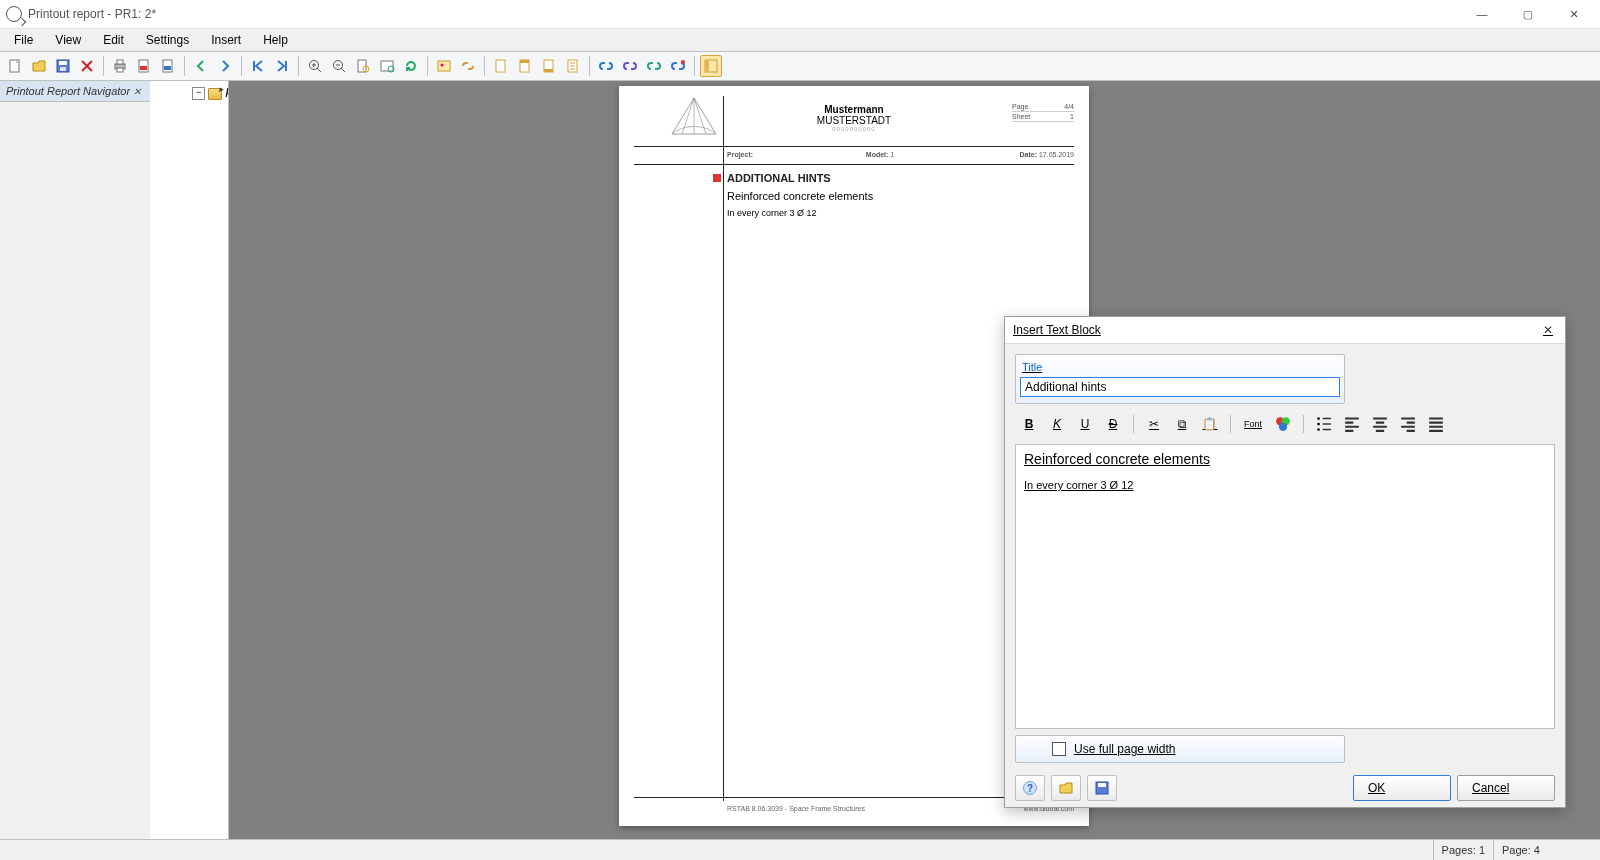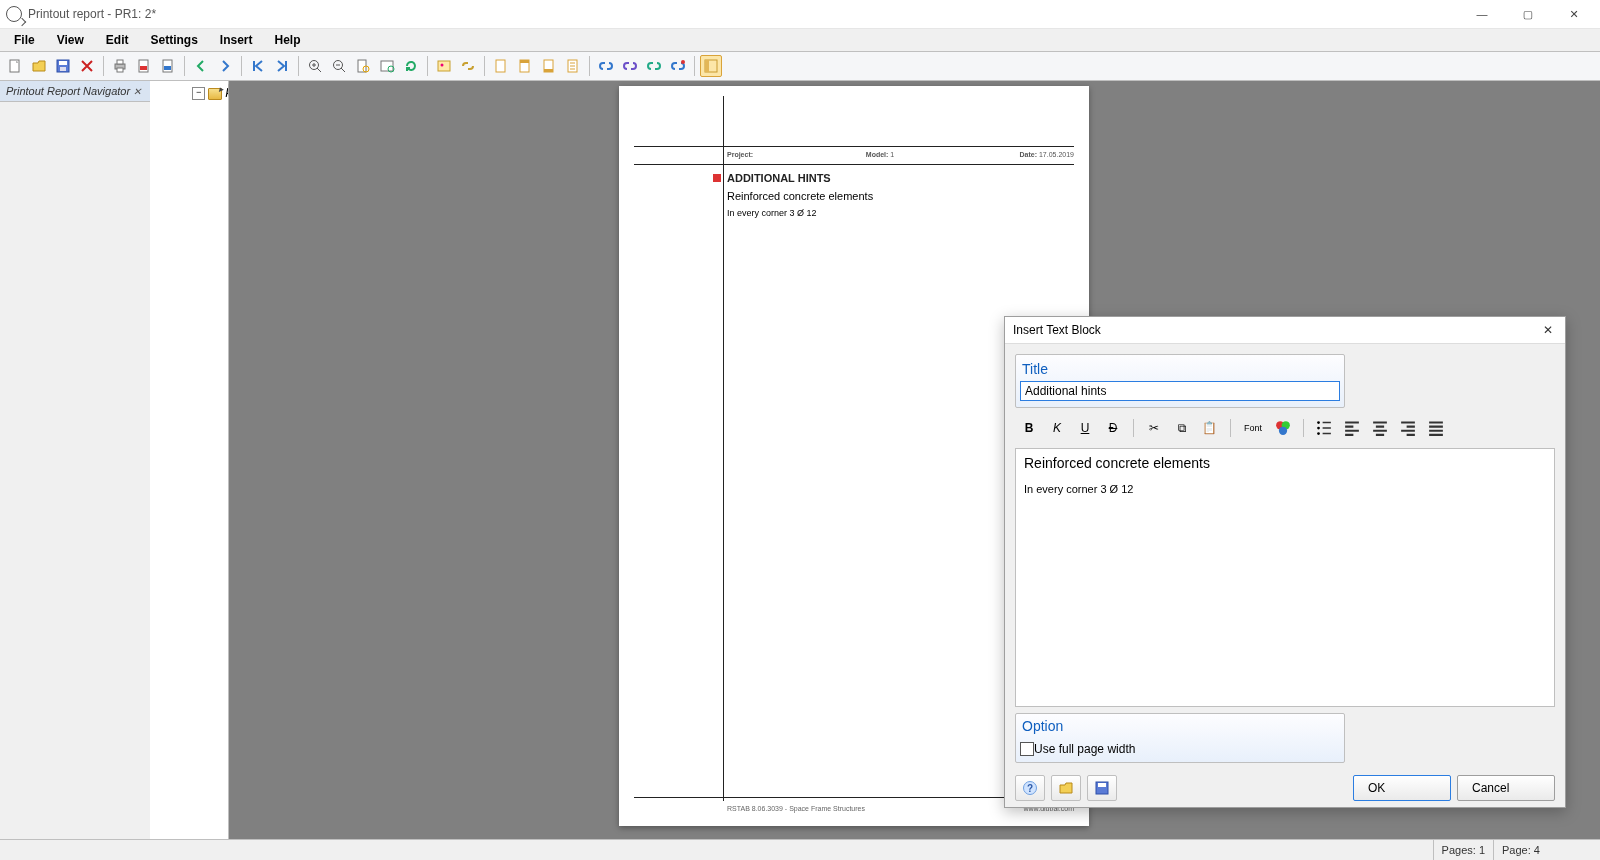--- a/index.html
+++ b/index.html
@@ -28,21 +28,21 @@
   
   .titlebar { height:28px; background:var(--bg-title); border-bottom:1px solid #e6e6e6; display:flex; align-items:center; padding:0 6px; }
   .titlebar .appicon { width:14px; height:14px; border:1.5px solid #555; border-radius:50%; margin-right:6px; position:relative;}
   .titlebar .appicon::after { content:""; position:absolute; width:5px; height:5px; border-right:1.5px solid #555; border-bottom:1.5px solid #555; transform:rotate(-45deg); bottom:-4px; right:-4px;}
   .title-text { color:#555; }
   .titlebar .winbtns { margin-left:auto; display:flex; gap:22px; padding-right:8px;}
   .winbtn { width:24px; height:18px; display:flex; align-items:center; justify-content:center; color:#444; font-size:11px;}
   
   
   .menubar { height:22px; background:var(--bg-menu); border-bottom:1px solid var(--border); display:flex; align-items:center; padding:0 4px; gap:2px;}
-  .menubar .item { padding:2px 10px;font-weight:bold; }
+  .menubar .item { padding:2px 10px; }
 
   
   .toolbar { height:28px; background:var(--bg-toolbar); border-bottom:1px solid var(--border); display:flex; align-items:center; padding:0 4px; gap:2px;}
   .tbtn { width:20px; height:20px; display:flex; align-items:center; justify-content:center; border:1px solid transparent; border-radius:2px; position:relative;}
   .tbtn svg { width:16px; height:16px; }
   .tsep { width:1px; height:20px; background:var(--border); margin:0 3px;}
   .tbtn.active { background:#fce6a8; border-color:#d9a33a;}
 
   
   .main { flex:1; display:flex; min-height:0; }
@@ -81,36 +81,36 @@
   .pg-rule2 { position:absolute; left:15px; right:15px; top:78px; height:0; border-top:1px solid #222;}
   .pg-content { position:absolute; left:108px; right:15px; top:86px;}
   .pg-content .redmark { position:absolute; left:-14px; top:2px; width:8px; height:8px; background:#d33;}
   .pg-content h3 { margin:0; font-size:11px; font-weight:bold; color:#222;}
   .pg-content p { margin:6px 0 0 0; font-size:11px;}
   .pg-content .small { font-size:9px; margin-top:6px;}
   .pg-foot-rule { position:absolute; left:15px; right:15px; bottom:28px; border-top:1.5px solid #222;}
   .pg-footer { position:absolute; left:108px; right:15px; bottom:14px; font-size:7px; color:#666; display:flex; justify-content:space-between;}
 
   
-  .dialog { position:absolute; left:775px; top:235px; width:560px; height:490px; background:var(--bg-dialog); border:1px solid var(--border-dark); box-shadow:0 4px 14px rgba(0,0,0,.25); display:flex; flex-direction:column;}
+  .dialog { position:absolute; left:775px; top:235px; width:560px; height:490px; background:var(--bg-dialog); border:1px solid var(--border-dark); box-shadow:0 4px 14px rgba(0,0,0,.25); display:flex; flex-direction:column;text-decoration:underline;}
   .dlg-title { height:26px; display:flex; align-items:center; padding:0 8px; background:#fff; border-bottom:1px solid #ddd;}
   .dlg-close { margin-left:auto; width:18px; height:18px; display:flex; align-items:center; justify-content:center; font-size:12px; color:#333;}
   .dlg-body { flex:1; padding:10px 10px 6px 10px; display:flex; flex-direction:column; gap:6px; min-height:0;}
-  .group-label { color:var(--blue-accent); font-size:14px; padding:2px 2px 4px 2px;}
+  .group-label { color:var(--blue-accent); font-size:11px; padding:2px 2px 4px 2px;}
   .title-box { width:320px; border:1px solid var(--border); background:linear-gradient(#fdfdff,#e8f0fb); padding:4px 4px 6px 4px; border-radius:2px;}
   .title-input { width:100%; box-sizing:border-box; border:1px solid var(--blue-focus); padding:2px 4px; font-family:inherit; font-size:12px; outline:none;}
   .fmt-toolbar { height:24px; display:flex; align-items:center; gap:4px; padding:2px 2px;}
   .fbtn { width:22px; height:20px; display:flex; align-items:center; justify-content:center; border:1px solid transparent; border-radius:2px; font-size:12px;}
   .fbtn small { font-size:9px;}
   .fsep { width:1px; height:18px; background:var(--border); margin:0 4px;}
   .editor { flex:1; min-height:180px; background:#fff; border:1px solid var(--border); padding:6px 8px; position:relative; overflow:hidden;}
   .editor .h { font-size:14px; margin:0 0 12px 0;}
   .editor .t { font-size:11px;}
   .option-box { width:320px; border:1px solid var(--border); background:linear-gradient(#fdfdff,#e8f0fb); padding:2px 4px 6px 4px; border-radius:2px;}
-  .chk { display:flex; align-items:center; gap:0; margin-top:4px;}
+  .chk { display:flex; align-items:center; gap:8px; margin-top:4px;margin-left:32px;}
   .chk .box { width:12px; height:12px; border:1px solid #555; background:#fff;}
   .dlg-buttons { display:flex; align-items:center; gap:6px; padding-top:6px;}
   .icon-btn { width:28px; height:24px; border:1px solid var(--border); background:linear-gradient(#fff,#eaeaea); border-radius:2px; display:flex; align-items:center; justify-content:center;}
   .push { margin-left:auto;}
   .btn { min-width:68px; height:24px; border:1px solid var(--border-dark); background:linear-gradient(#fff,#eaeaea); border-radius:2px; display:flex; align-items:center; justify-content:flex-start; padding:0 14px;}
   .btn.primary { border:1.5px solid var(--blue-focus);}
 
   
   .callout { position:absolute; left:210px; top:45px; width:250px; height:130px; filter:drop-shadow(2px 4px 5px rgba(0,0,0,.18));}
   .callout .bubble { position:absolute; right:0; top:0; width:230px; height:130px; background:var(--callout-fill); border:1px solid var(--callout-brd); border-radius:22px; display:flex; flex-direction:column; align-items:center; justify-content:center; text-align:center; padding:8px 14px; box-sizing:border-box; font-size:13px; color:#222;}
@@ -330,20 +330,43 @@
     </div>
     <div class="nav-scroll">
       <span class="arrow l">◂</span>
         <div class="thumb"></div>
         <span class="arrow r">▸</span>
     </div>
   </div>
 
   <div class="canvas">
     <div class="page">
+      <div class="pg-hdr">
+        <div class="logo">
+          <svg viewBox="0 0 60 45">
+              <path d="M30 2 L8 38 H52 Z" fill="none" stroke="#888" stroke-width="0.8"></path>
+              <path d="M30 2 L18 38 M30 2 L42 38 M30 2 L30 38 M8 38 C 20 28 40 28 52 38" fill="none" stroke="#888" stroke-width="0.6"></path>
+            </svg>
+        </div>
+        <div class="company">
+          <div class="n">Mustermann</div>
+          <div>MUSTERSTADT</div>
+          <div style="font-size:6px; letter-spacing:1px; color:#aaa">0000000000</div>
+        </div>
+        <div class="pgbox">
+          <div class="row">
+              <span>Page</span>
+              <span>4/4</span>
+            </div>
+          <div class="row">
+              <span>Sheet</span>
+              <span>1</span>
+            </div>
+        </div>
+      </div>
       <div class="pg-rule"></div>
       <div class="pg-rule v"></div>
       <div class="pg-sub">
         <span><b>Project:</b></span>
         <span><b>Model:</b>&nbsp;<span>1</span></span>
         <span><b>Date:</b>&nbsp;<span>17.05.2019</span></span>
       </div>
       <div class="pg-rule2"></div>
       <div class="pg-content">
         <span class="redmark"></span>
@@ -428,21 +451,20 @@
             </div>
         </div>
 
         <div class="editor">
           <div class="h">Reinforced concrete elements</div>
           <div class="t">In every corner 3 Ø 12</div>
 
         </div>
 
         <div class="option-box">
-          <div class="group-label">Option</div>
           <label class="chk">
             <span class="box"></span>
             <span>Use full page width</span>
           </label>
         </div>
 
         <div class="dlg-buttons">
           <div class="icon-btn">
               <svg width="16" height="16" viewBox="0 0 16 16">
                 <circle cx="8" cy="8" r="6.5" fill="#cfe3ff" stroke="#6fa0e0"></circle>

